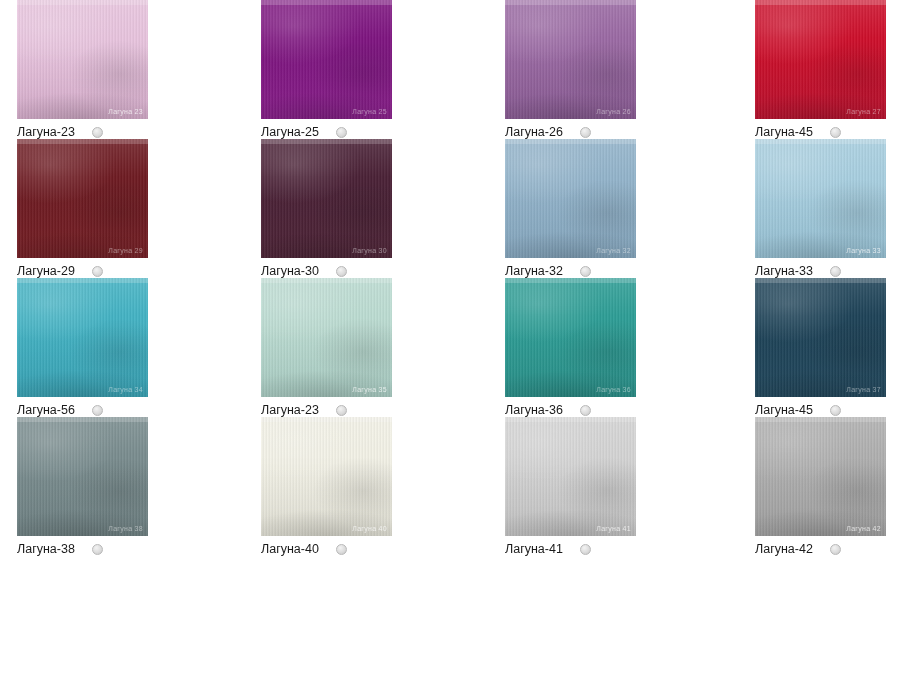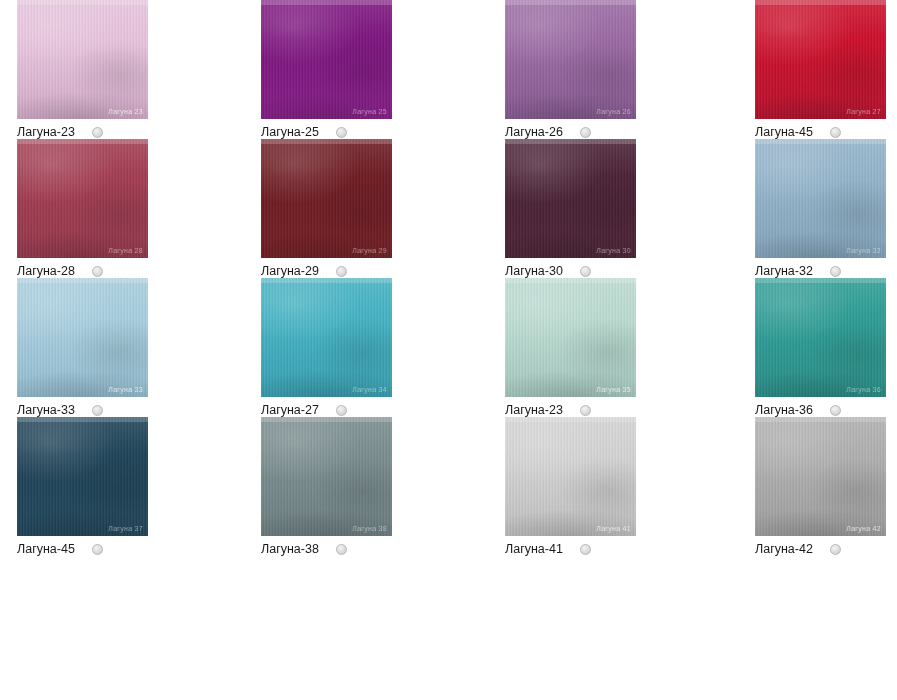--- a/index.html
+++ b/index.html
@@ -137,31 +137,20 @@
         <div class="topband"></div>
         <div class="tex"></div>
         <div class="watermark wm-dark">Лагуна 27</div>
       </div>
       <div class="caption">
         <span class="caption-text">Лагуна-45</span>
         <span class="pick-circle"></span>
       </div>
     </div>
     <div class="cell">
-      <div class="swatch" style="background: linear-gradient(178deg, rgb(163, 60, 82) 0%, rgb(163, 60, 82) 42%, rgb(157, 58, 80) 100%);">
-        <div class="topband"></div>
-        <div class="tex"></div>
-        <div class="watermark wm-dark">Лагуна 28</div>
-      </div>
-      <div class="caption">
-        <span class="caption-text">Лагуна-28</span>
-        <span class="pick-circle"></span>
-      </div>
-    </div>
-    <div class="cell">
       <div class="swatch" style="background: linear-gradient(178deg, rgb(110, 27, 34) 0%, rgb(110, 27, 34) 42%, rgb(122, 32, 38) 100%);">
         <div class="topband"></div>
         <div class="tex"></div>
         <div class="watermark wm-dark">Лагуна 29</div>
       </div>
       <div class="caption">
         <span class="caption-text">Лагуна-29</span>
         <span class="pick-circle"></span>
       </div>
     </div>
@@ -198,21 +187,21 @@
         <span class="pick-circle"></span>
       </div>
     </div>
     <div class="cell">
       <div class="swatch" style="background: linear-gradient(178deg, rgb(68, 179, 196) 0%, rgb(68, 179, 196) 42%, rgb(58, 169, 188) 100%);">
         <div class="topband"></div>
         <div class="tex"></div>
         <div class="watermark wm-dark">Лагуна 34</div>
       </div>
       <div class="caption">
-        <span class="caption-text">Лагуна-27</span>
+        <span class="caption-text">Лагуна-56</span>
         <span class="pick-circle"></span>
       </div>
     </div>
     <div class="cell">
       <div class="swatch" style="background: linear-gradient(178deg, rgb(188, 220, 210) 0%, rgb(188, 220, 210) 42%, rgb(176, 213, 203) 100%);">
         <div class="topband"></div>
         <div class="tex"></div>
         <div class="watermark wm-light">Лагуна 35</div>
       </div>
       <div class="caption">
@@ -243,20 +232,31 @@
       </div>
     </div>
     <div class="cell">
       <div class="swatch" style="background: linear-gradient(178deg, rgb(122, 141, 143) 0%, rgb(122, 141, 143) 42%, rgb(115, 134, 136) 100%);">
         <div class="topband"></div>
         <div class="tex"></div>
         <div class="watermark wm-dark">Лагуна 38</div>
       </div>
       <div class="caption">
         <span class="caption-text">Лагуна-38</span>
+        <span class="pick-circle"></span>
+      </div>
+    </div>
+    <div class="cell">
+      <div class="swatch" style="background: linear-gradient(178deg, rgb(242, 241, 230) 0%, rgb(242, 241, 230) 42%, rgb(235, 234, 222) 100%);">
+        <div class="topband"></div>
+        <div class="tex"></div>
+        <div class="watermark wm-light">Лагуна 40</div>
+      </div>
+      <div class="caption">
+        <span class="caption-text">Лагуна-40</span>
         <span class="pick-circle"></span>
       </div>
     </div>
     <div class="cell">
       <div class="swatch" style="background: linear-gradient(178deg, rgb(212, 212, 212) 0%, rgb(212, 212, 212) 42%, rgb(203, 203, 203) 100%);">
         <div class="topband"></div>
         <div class="tex"></div>
         <div class="watermark wm-light">Лагуна 41</div>
       </div>
       <div class="caption">

